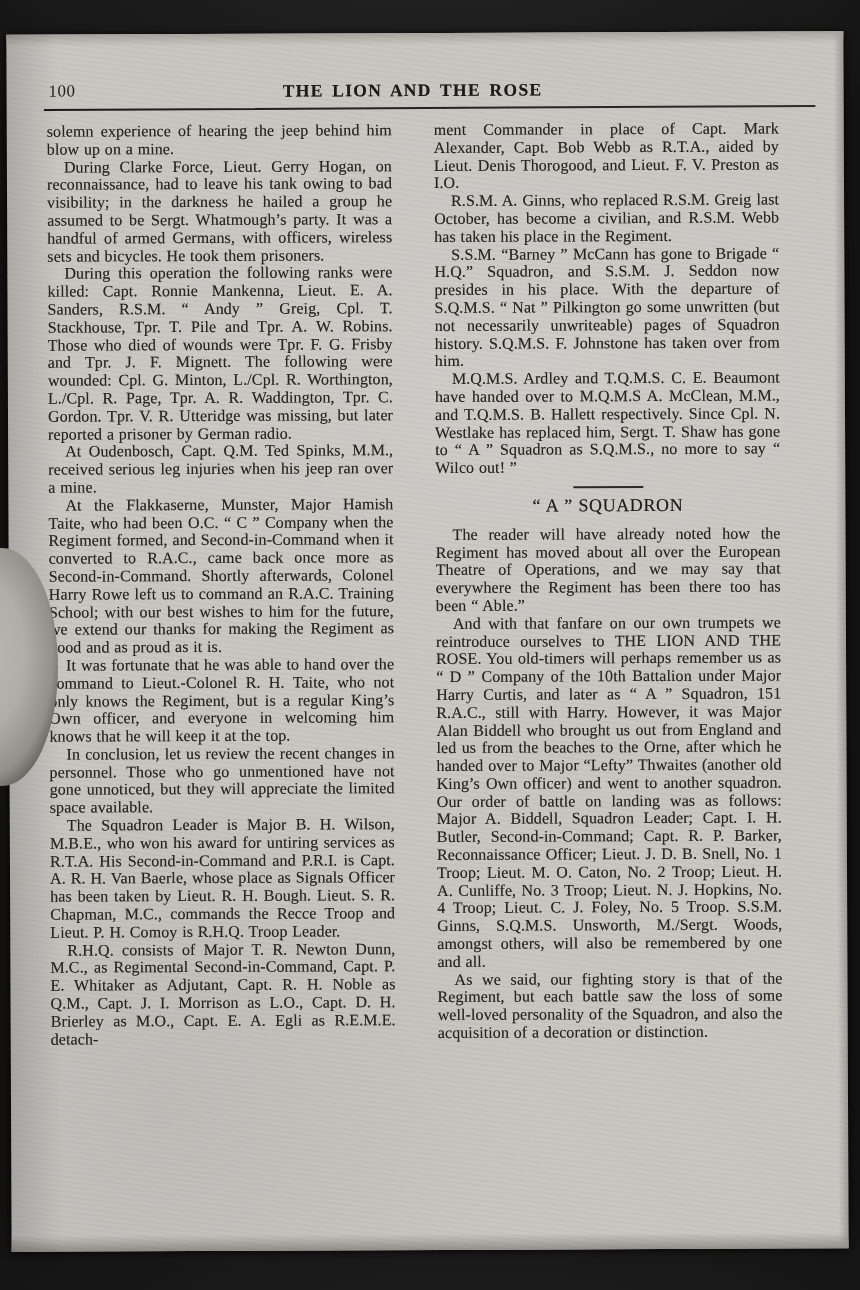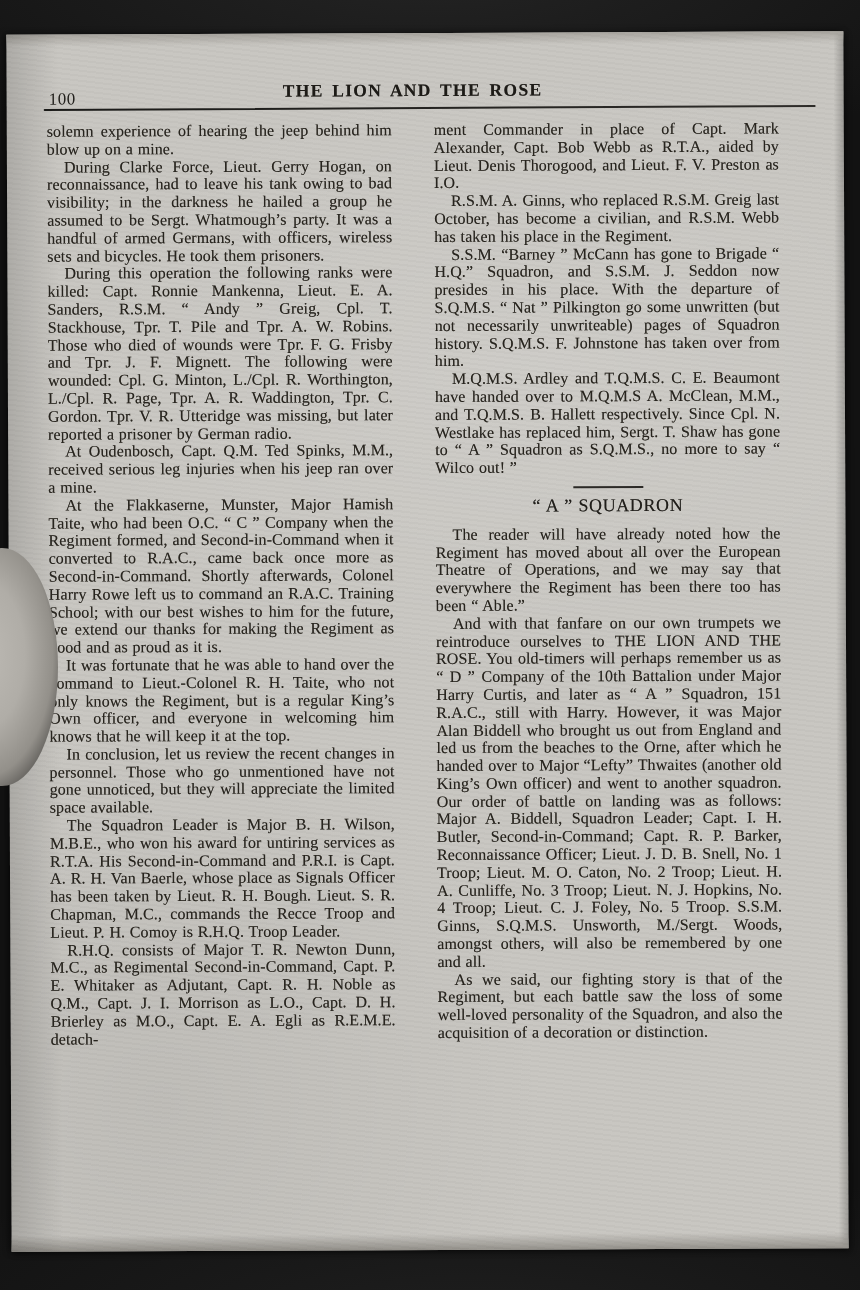--- a/index.html
+++ b/index.html
@@ -30,21 +30,21 @@
     box-shadow: -2px 0 6px rgba(0,0,0,0.5), 2px 2px 6px rgba(0,0,0,0.45);
   }
   .thumb{
     position:absolute;left:-54px;top:548px;width:112px;height:238px;
     border-radius:50%;
     background:radial-gradient(ellipse at 32% 45%, #bdbab4 0%, #b0ada7 40%, #93908a 66%, #4a4845 85%, rgba(12,12,12,0) 99%);
     filter:blur(0.5px);
   }
   .page-header{position:absolute;left:40px;top:47px;width:732px;height:26px;}
   .page-num{
-    position:absolute;left:2px;top:8px;
+    position:absolute;left:2px;top:0;
     font-size:17px;letter-spacing:0.5px;color:#23211d;
   }
   .running-title{
     position:absolute;left:0;right:0;top:0;text-align:center;
     font-weight:bold;font-size:17.5px;letter-spacing:1.3px;word-spacing:3px;color:#1d1b17;
     text-shadow:0 0 0.5px rgba(30,27,22,0.55);
   }
   .header-rule{
     position:absolute;left:37px;top:74px;width:772px;height:2.4px;
     background:linear-gradient(90deg,#16161四 0%, #1a1a18 0%, #2e2c29 100%);

